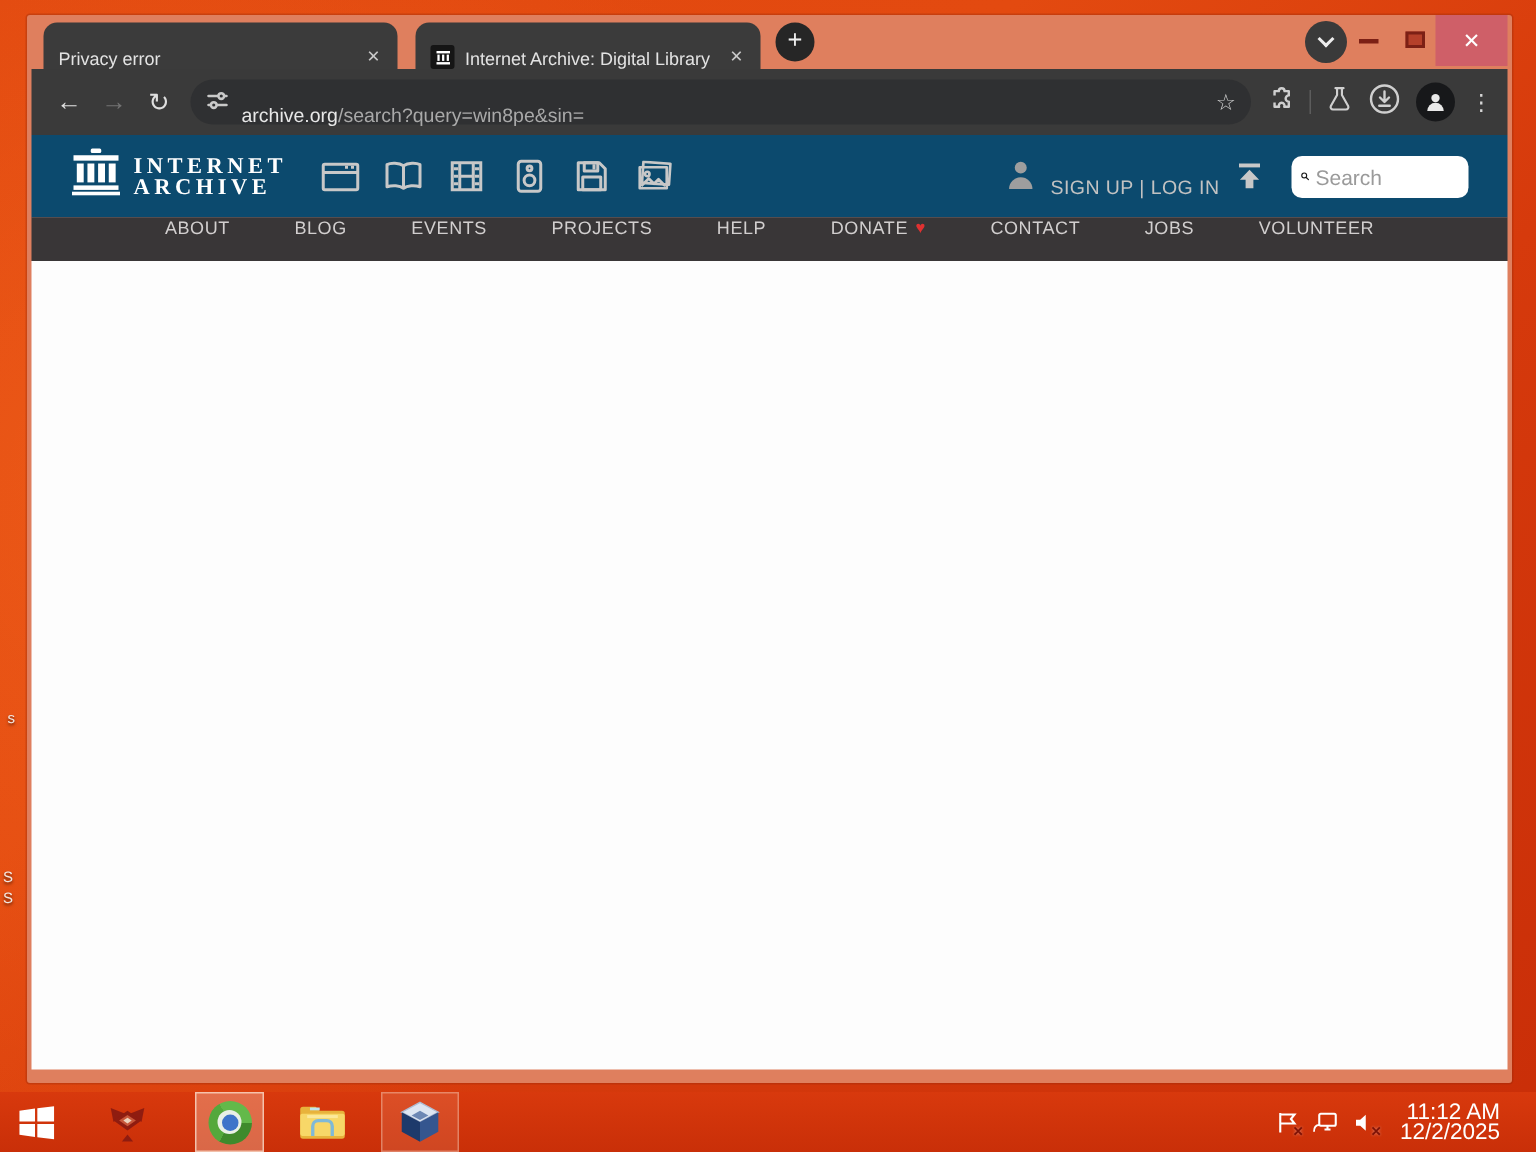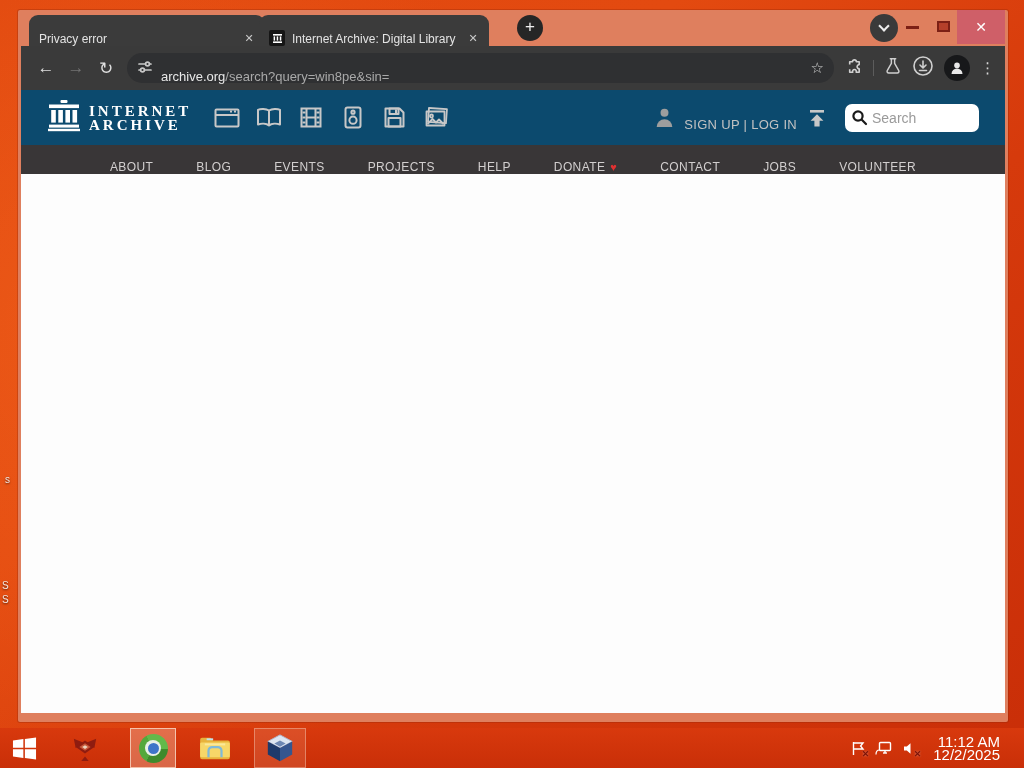--- a/index.html
+++ b/index.html
@@ -18,21 +18,21 @@
     background:#df7f5e; display:flex; flex-direction:column;
     padding:0 3px 9px 3px; border-radius:2px; box-shadow:0 0 0 1px rgba(150,40,10,.35); }
 
   
   .titlebar { height:36px; flex:none; position:relative; }
   .tab { position:absolute; bottom:0; height:31px; background:#3b3b3b; border-radius:9px 9px 0 0;
     display:flex; align-items:flex-end; padding:0 8px 0 10px; color:#e3e3e3; font-size:12px; }
   .tab .tab-title { flex:1; white-space:nowrap; overflow:hidden; text-overflow:ellipsis; margin-right:6px; }
   .tab-close { color:#c9c9c9; font-size:11px; width:16px; height:16px; line-height:16px; text-align:center; border-radius:50%; flex:none; }
   .tab1 { left:8px; width:236px; }
-  .tab2 { left:238px; width:230px; }
+  .tab2 { left:256px; width:230px; }
   .favicon { width:16px; height:16px; background:#151515; border-radius:2px; margin-right:7px; flex:none;
     display:flex; align-items:center; justify-content:center; }
   .newtab-btn { position:absolute; left:496px; bottom:5px; width:26px; height:26px; border-radius:50%;
     background:#262626; color:#efefef; font-size:17px; line-height:24px; text-align:center; }
   .tabsearch-btn { position:absolute; right:107px; top:4px; width:28px; height:28px; border-radius:50%;
     background:#3a3a3a; display:flex; align-items:center; justify-content:center; }
   .chev { width:8px; height:8px; border-right:2px solid #eee; border-bottom:2px solid #eee;
     transform:rotate(45deg); margin-top:-4px; }
   .cap-min { position:absolute; right:86px; top:16px; width:13px; height:3px; background:#7c2015; }
   .cap-max { position:absolute; right:55px; top:11px; width:13px; height:11px; border:2px solid #7c2015; background:#b5402a; }
@@ -57,28 +57,28 @@
     display:flex; align-items:center; justify-content:center; }
 
   
   .ia-header { height:55px; background:#0c4a6e; display:flex; align-items:center; padding:0 26px; flex:none; }
   .ia-wordmark { font-family:"Liberation Serif", serif; color:#fff; font-size:15px; line-height:14px;
     letter-spacing:3px; font-weight:600; margin-left:8px; }
   .media-icons { display:flex; gap:15px; margin-left:22px; align-items:center; }
   .media-icons .micon { width:27px; height:24px; display:flex; align-items:center; justify-content:center; }
   .ia-right { margin-left:auto; display:flex; align-items:flex-end; gap:10px; }
   .signup { color:#c2c2c2; font-size:13px; letter-spacing:.3px; }
-  .ia-search { width:134px; height:28px; background:#fff; border-radius:7px; display:flex; align-items:center;
+  .ia-search { width:118px; height:28px; background:#fff; border-radius:7px; display:flex; align-items:center;
     padding:0 6px; margin-left:8px; }
   .ia-search input { border:none; outline:none; width:96px; font-size:14px; color:#333; margin-left:4px;
     font-family:"Liberation Sans", sans-serif; background:transparent; }
   .ia-search input::placeholder { color:#9a9a9a; }
 
   
-  .ia-nav { height:29px; background:#393637; display:flex; align-items:flex-end; justify-content:center;
+  .ia-nav { height:29px; background:#393637; display:flex; align-items:flex-start; justify-content:center;
     gap:43px; font-size:12px; color:#d2cfcf; flex:none; letter-spacing:.4px; }
   .ia-nav .nav-item { display:flex; align-items:center; gap:5px; }
   .heart { color:#e03131; font-size:11px; }
 
   
   .page-content { flex:1; background:#fdfdfd; }
 
   
   .taskbar { position:absolute; left:0; bottom:0; width:1024px; height:40px;
     background:linear-gradient(180deg,#d8390d,#c92f08); display:flex; align-items:stretch; }

